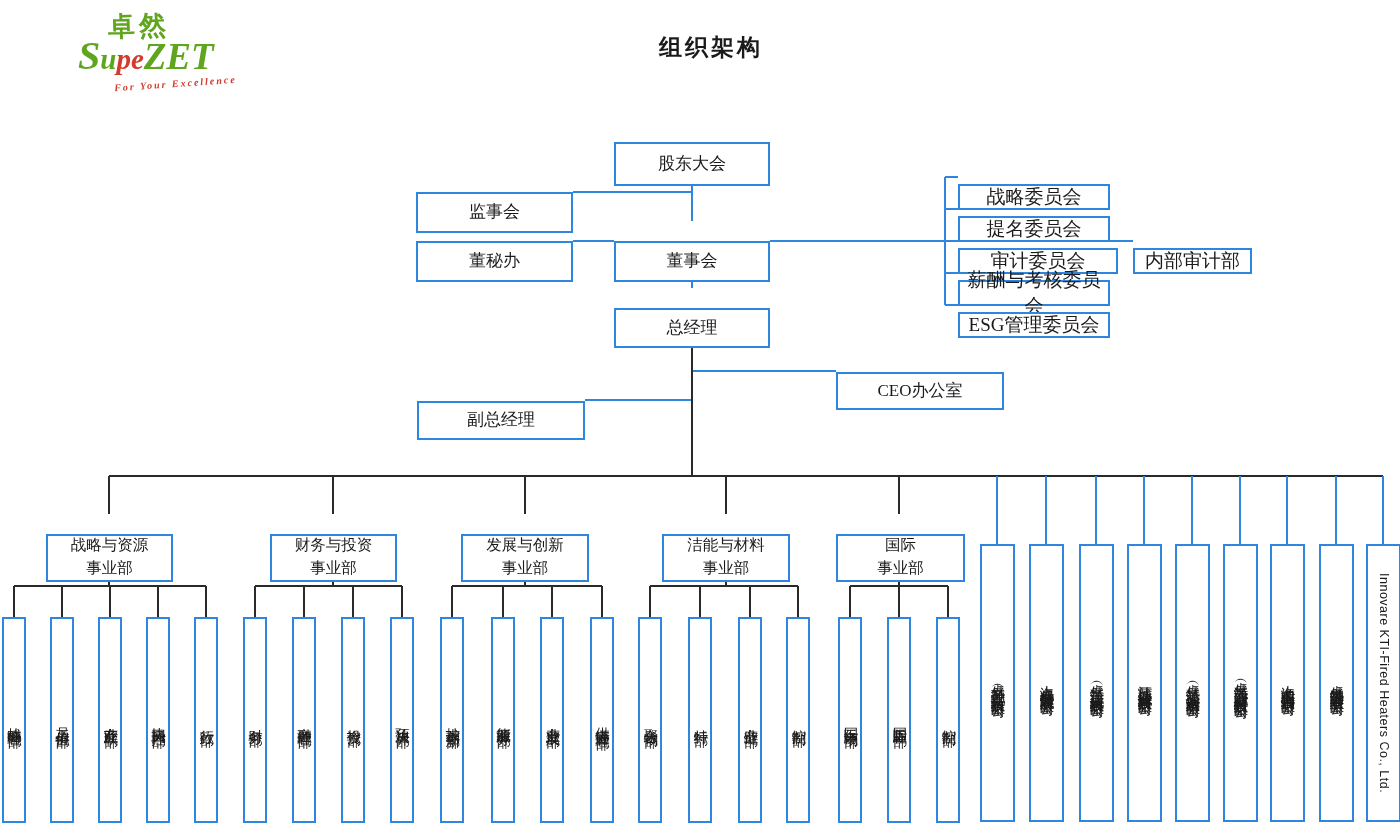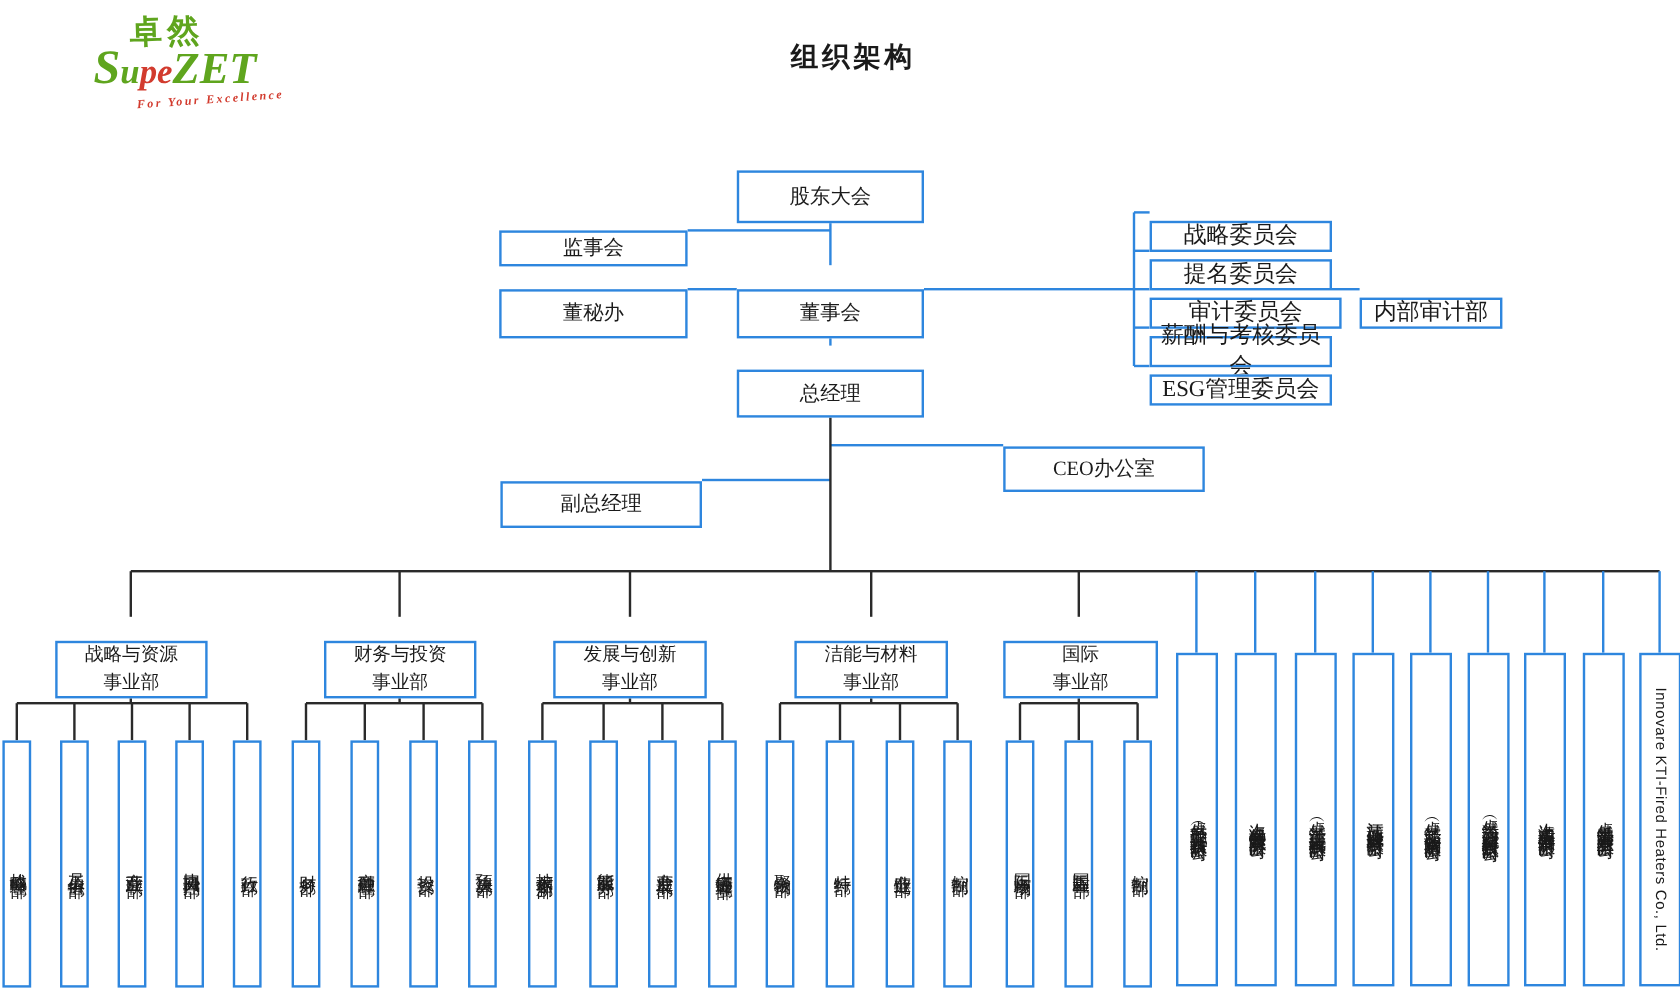--- a/index.html
+++ b/index.html
@@ -45,21 +45,21 @@
     <div class="logo-latin"><span style="color: rgb(95, 165, 30); font-size: 40px;">S</span><span style="color: rgb(95, 165, 30); font-size: 29px;">u</span><span style="color: rgb(210, 59, 46); font-size: 29px;">p</span><span style="color: rgb(210, 59, 46); font-size: 29px;">e</span><span style="color: rgb(95, 165, 30); font-size: 37px;">ZET</span></div>
     <div class="logo-tag" style="color: rgb(210, 59, 46);">For Your Excellence</div>
   </div>
 
   <div class="title">
     <div class="t2">组织架构</div>
   </div>
 
 
   <div class="node" style="left:614px;top:122px;width:156px;height:44px">股东大会</div>
-  <div class="node" style="left:416px;top:172px;width:157px;height:30px">监事会</div>
+  <div class="node" style="left:416px;top:172px;width:157px;height:41px">监事会</div>
   <div class="node" style="left:416px;top:221px;width:157px;height:41px">董秘办</div>
   <div class="node" style="left:614px;top:221px;width:156px;height:41px">董事会</div>
   <div class="node" style="left:614px;top:288px;width:156px;height:40px">总经理</div>
   <div class="node" style="left:417px;top:381px;width:168px;height:39px">副总经理</div>
   <div class="node" style="left:836px;top:352px;width:168px;height:38px">CEO办公室</div>
   <div class="node small" style="left:1133px;top:228px;width:119px;height:26px">内部审计部</div>
 
   <div id="gen">
       <div class="node small" style="left: 958px; top: 164px; width: 152px; height: 26px;">战略委员会</div>
       <div class="cline" style="left: 945px; top: 176px; width: 13px; height: 2px; background: rgb(46, 134, 222);"></div>

